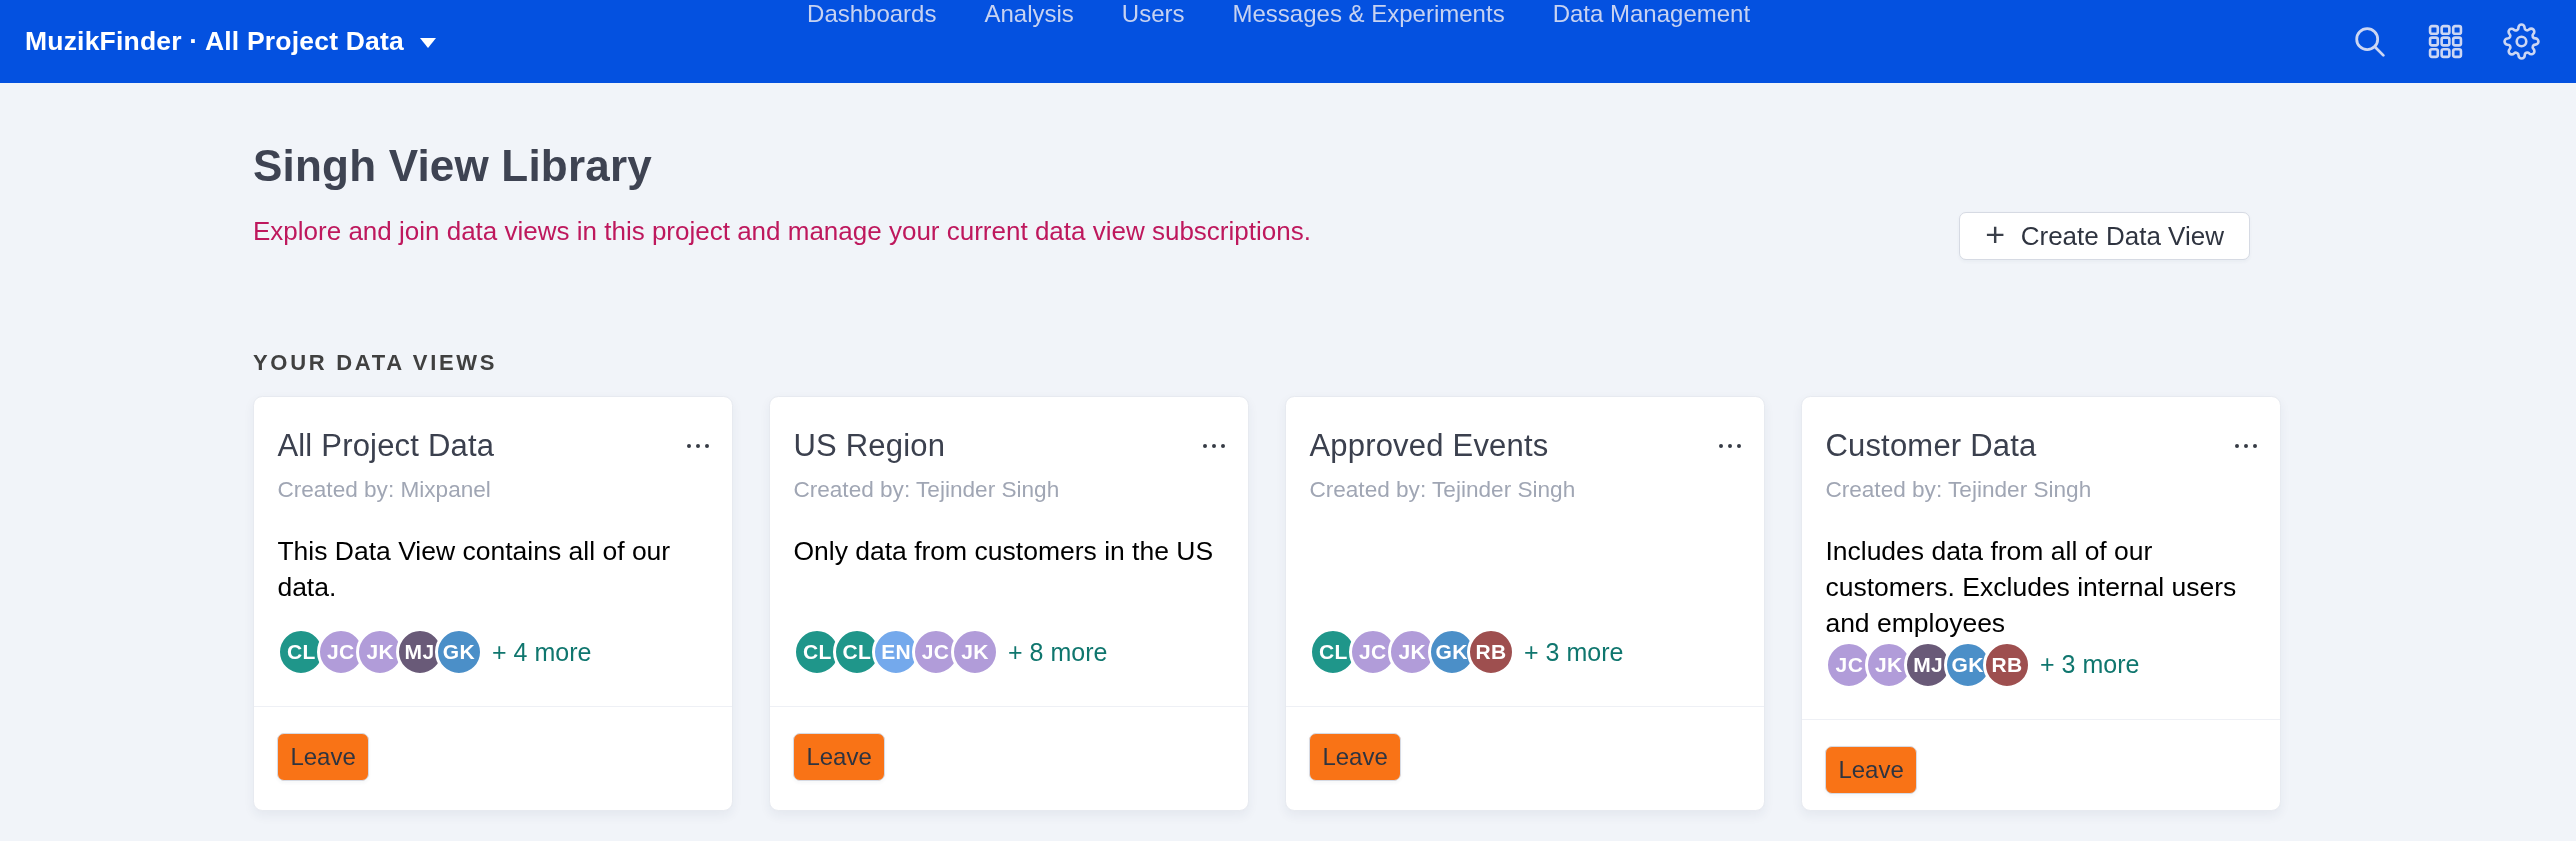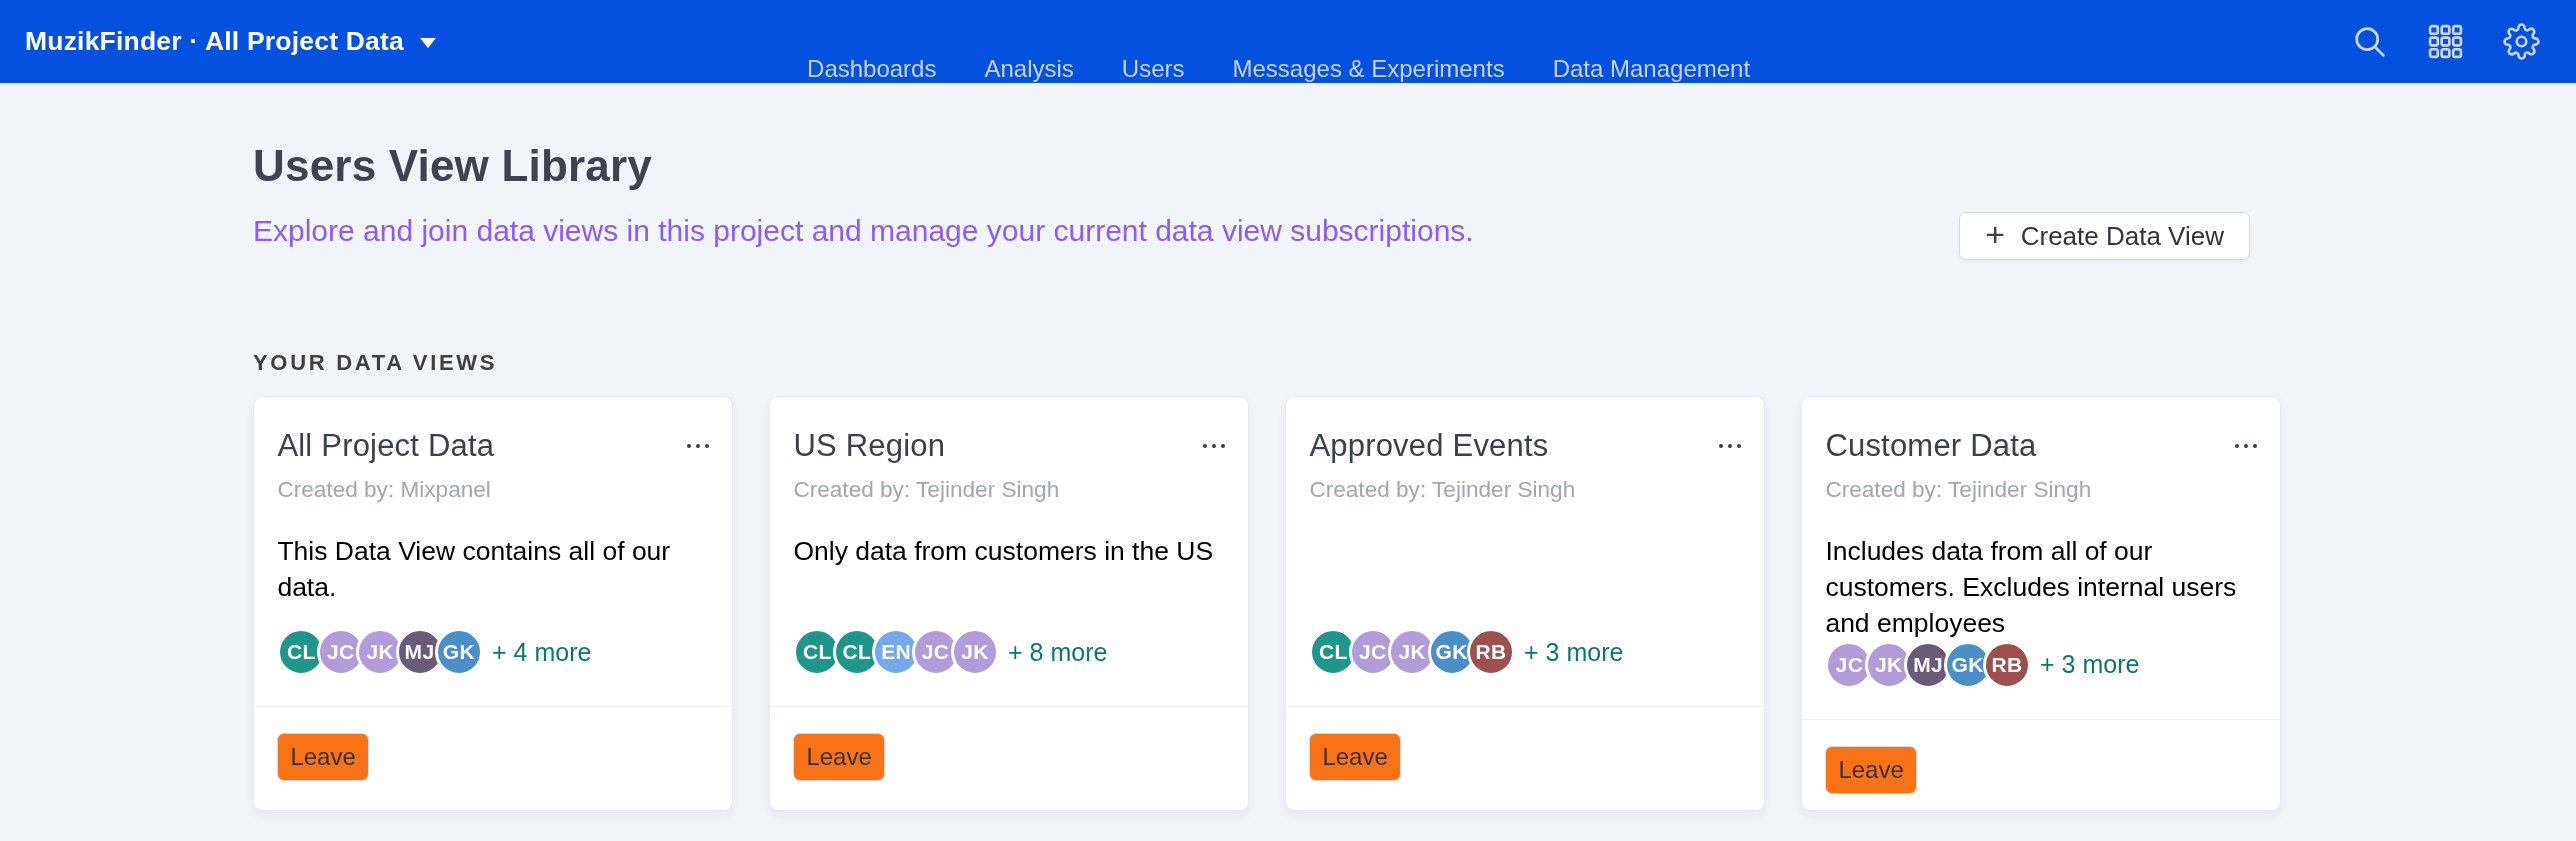--- a/index.html
+++ b/index.html
@@ -23,34 +23,34 @@
     letter-spacing:0.2px;
   }
   .caret-down {
     width:0; height:0;
     border-left:8.6px solid transparent; border-right:8.6px solid transparent;
     border-top:10px solid #ffffff; margin-top:3.1px;
   }
   .nav-links {
     position:absolute; left:50%; top:0; height:100%;
     transform:translateX(-51%);
-    display:flex; align-items:flex-end; gap:48px;
+    display:flex; align-items:flex-start; gap:48px;
     font-size:24px; color:#c7d2f1; white-space:nowrap;
   }
   .nav-link { cursor:pointer; }
   .nav-icons { margin-left:auto; display:flex; align-items:center; gap:39px; }
   .nav-icon { width:37px; height:37px; color:#ccd6f3; cursor:pointer; }
   .nav-icon svg { width:100%; height:100%; display:block; }
 
   
   .main { padding:57px 0 0 253px; }
   .content { width:2062px; position:relative; }
 
   .page-title { font-size:44px; line-height:52px; font-weight:700; color:#3e4352; letter-spacing:0.2px; }
-  .page-subtitle { margin-top:22px; font-size:30px; line-height:34px; color:#8b5cf6; }
+  .page-subtitle { margin-top:22px; font-size:26px; line-height:34px; color:#be185d; }
 
   .create-btn {
     position:absolute; top:72px; right:65px;
     height:48px; padding:0 25px;
     background:#ffffff; border:1.6px solid #d6dae3; border-radius:7px;
     box-shadow:0 1.6px 3.9px rgba(30,40,70,.04);
     display:flex; align-items:center; gap:15.6px;
     font-family:"Liberation Sans", sans-serif;
     font-size:26px; color:#2f3440; cursor:pointer; white-space:nowrap;
   }
@@ -138,21 +138,21 @@
       <svg viewBox="0 0 24 24" fill="none" stroke="currentColor" stroke-width="1.7" stroke-linejoin="round">
         <circle cx="12" cy="12" r="3.1"></circle>
         <path d="M19.4 15a1.65 1.65 0 0 0 .33 1.82l.06.06a2 2 0 0 1 0 2.83 2 2 0 0 1-2.83 0l-.06-.06a1.65 1.65 0 0 0-1.82-.33 1.65 1.65 0 0 0-1 1.51V21a2 2 0 0 1-2 2 2 2 0 0 1-2-2v-.09A1.65 1.65 0 0 0 9 19.4a1.65 1.65 0 0 0-1.82.33l-.06.06a2 2 0 0 1-2.83 0 2 2 0 0 1 0-2.83l.06-.06a1.65 1.65 0 0 0 .33-1.82 1.65 1.65 0 0 0-1.51-1H3a2 2 0 0 1-2-2 2 2 0 0 1 2-2h.09A1.65 1.65 0 0 0 4.6 9a1.65 1.65 0 0 0-.33-1.82l-.06-.06a2 2 0 0 1 0-2.83 2 2 0 0 1 2.83 0l.06.06a1.65 1.65 0 0 0 1.82.33H9a1.65 1.65 0 0 0 1-1.51V3a2 2 0 0 1 2-2 2 2 0 0 1 2 2v.09a1.65 1.65 0 0 0 1 1.51 1.65 1.65 0 0 0 1.82-.33l.06-.06a2 2 0 0 1 2.83 0 2 2 0 0 1 0 2.83l-.06.06a1.65 1.65 0 0 0-.33 1.82V9a1.65 1.65 0 0 0 1.51 1H21a2 2 0 0 1 2 2 2 2 0 0 1-2 2h-.09a1.65 1.65 0 0 0-1.51 1z"></path>
       </svg>
     </span>
   </div>
 </header>
 
 <main class="main">
   <div class="content">
-    <h1 class="page-title">Users View Library</h1>
+    <h1 class="page-title">Singh View Library</h1>
     <p class="page-subtitle">Explore and join data views in this project and manage your current data view subscriptions.</p>
 
     <button class="create-btn">
       <span class="plus">+</span>
       <span>Create Data View</span>
     </button>
 
     <div class="section-label">YOUR DATA VIEWS</div>
 
     <div class="cards">

